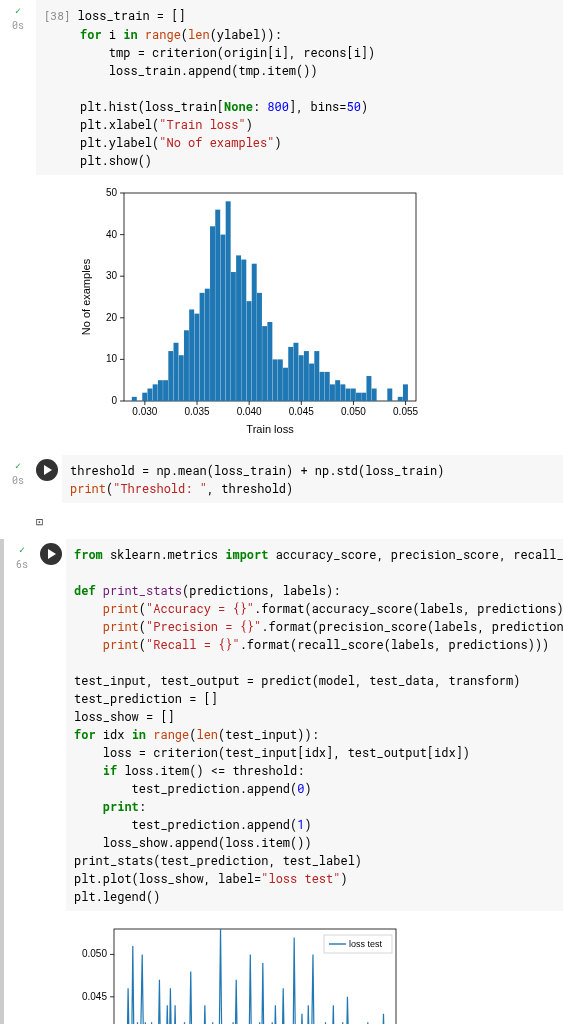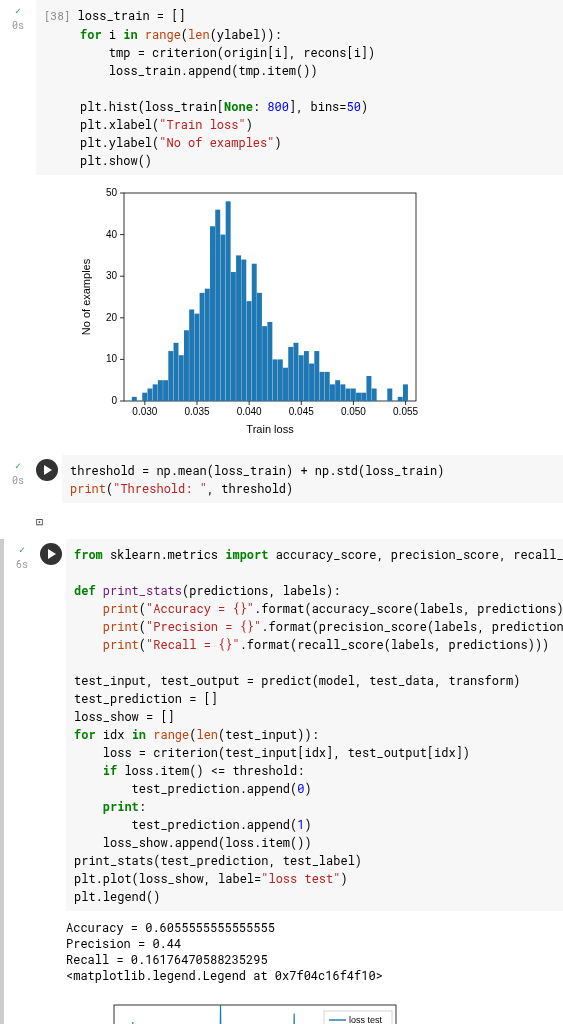--- a/index.html
+++ b/index.html
@@ -181,26 +181,20 @@
 <span class="kw">for</span><span> idx </span><span class="kw">in</span><span> </span><span class="builtin">range</span><span>(</span><span class="builtin">len</span><span>(test_input)):</span>
 <span>    loss = criterion(test_input[idx], test_output[idx])</span>
 <span>    </span><span class="kw">if</span><span> loss.item() &lt;= threshold:</span>
 <span>        test_prediction.append(</span><span class="num">0</span><span>)</span>
 <span>    </span><span class="kw">print</span><span>:</span>
 <span>        test_prediction.append(</span><span class="num">1</span><span>)</span>
 <span>    loss_show.append(loss.item())</span>
 <span>print_stats(test_prediction, test_label)</span>
 <span>plt.plot(loss_show, label=</span><span class="str">"loss test"</span><span>)</span>
 <span>plt.legend()</span></div>
-    <div style="padding:8px 0 4px 0;">
-      <div class="out-text">Accuracy = 0.6055555555555555
-Precision = 0.44
-Recall = 0.16176470588235295
-&lt;matplotlib.legend.Legend at 0x7f04c16f4f10&gt;</div>
-    </div>
     <div class="plot" style="margin-left:0;">
       <svg id="chart2" width="340" height="250">
           <rect x="48" y="10" width="282" height="212" fill="#fff" stroke="#000" stroke-width="0.8"></rect>
           <path d="M48 145.68 L49.56666666666667 162.64 L51.13333333333333 137.2 L52.7 154.16000000000003 L54.266666666666666 128.72 L55.833333333333336 145.68 L57.4 162.64 L58.96666666666667 137.2 L60.53333333333333 171.11999999999998 L62.1 69.36000000000001 L63.666666666666664 154.16000000000003 L65.23333333333333 171.11999999999998 L66.8 26.960000000000008 L68.36666666666666 162.64 L69.93333333333334 137.2 L71.5 103.27999999999996 L73.06666666666666 145.68 L74.63333333333333 120.24 L76.2 35.43999999999997 L77.76666666666667 145.68 L79.33333333333333 103.27999999999996 L80.9 162.64 L82.46666666666667 145.68 L84.03333333333333 171.11999999999998 L85.6 103.27999999999996 L87.16666666666667 205.04000000000002 L88.73333333333332 162.64 L90.3 179.6 L91.86666666666667 154.16000000000003 L93.43333333333334 60.879999999999995 L95 171.11999999999998 L96.56666666666666 128.72 L98.13333333333333 154.16000000000003 L99.69999999999999 162.64 L101.26666666666667 86.32000000000002 L102.83333333333334 162.64 L104.4 69.36000000000001 L105.96666666666667 154.16000000000003 L107.53333333333333 171.11999999999998 L109.1 86.32000000000002 L110.66666666666666 179.6 L112.23333333333333 120.24 L113.8 145.68 L115.36666666666667 111.75999999999998 L116.93333333333334 154.16000000000003 L118.5 103.27999999999996 L120.06666666666666 162.64 L121.63333333333334 128.72 L123.2 145.68 L124.76666666666667 52.39999999999998 L126.33333333333334 171.11999999999998 L127.89999999999999 145.68 L129.46666666666664 196.56 L131.03333333333333 128.72 L132.6 162.64 L134.16666666666669 111.75999999999998 L135.73333333333335 179.6 L137.3 154.16000000000003 L138.86666666666667 86.32000000000002 L140.43333333333334 162.64 L142 179.6 L143.56666666666666 137.2 L145.13333333333333 154.16000000000003 L146.7 103.27999999999996 L148.26666666666665 171.11999999999998 L149.83333333333331 128.72 L151.39999999999998 205.04000000000002 L152.96666666666667 145.68 L154.53333333333333 10 L156.10000000000002 154.16000000000003 L157.66666666666669 171.11999999999998 L159.23333333333335 120.24 L160.8 179.6 L162.36666666666667 154.16000000000003 L163.93333333333334 137.2 L165.5 196.56 L167.06666666666666 103.27999999999996 L168.63333333333333 162.64 L170.2 60.879999999999995 L171.76666666666665 154.16000000000003 L173.33333333333331 128.72 L174.9 171.11999999999998 L176.46666666666667 145.68 L178.03333333333333 162.64 L179.6 120.24 L181.16666666666666 171.11999999999998 L182.73333333333335 154.16000000000003 L184.3 35.43999999999997 L185.86666666666667 162.64 L187.43333333333334 137.2 L189 179.6 L190.56666666666666 120.24 L192.13333333333333 154.16000000000003 L193.70000000000002 103.27999999999996 L195.26666666666668 162.64 L196.83333333333334 43.91999999999999 L198.4 171.11999999999998 L199.96666666666667 145.68 L201.53333333333333 196.56 L203.10000000000002 128.72 L204.66666666666669 162.64 L206.23333333333335 103.27999999999996 L207.79999999999998 171.11999999999998 L209.36666666666665 86.32000000000002 L210.9333333333333 154.16000000000003 L212.5 179.6 L214.06666666666666 128.72 L215.63333333333333 162.64 L217.2 69.36000000000001 L218.76666666666665 154.16000000000003 L220.33333333333334 188.07999999999998 L221.9 111.75999999999998 L223.46666666666667 171.11999999999998 L225.03333333333333 145.68 L226.6 179.6 L228.16666666666666 18.480000000000018 L229.73333333333335 154.16000000000003 L231.3 171.11999999999998 L232.86666666666667 120.24 L234.43333333333334 145.68 L236 94.80000000000003 L237.5666666666667 162.64 L239.13333333333335 128.72 L240.70000000000002 179.6 L242.26666666666665 86.32000000000002 L243.83333333333331 154.16000000000003 L245.39999999999998 137.2 L246.96666666666667 35.43999999999997 L248.53333333333333 162.64 L250.1 179.6 L251.66666666666666 111.75999999999998 L253.23333333333332 154.16000000000003 L254.79999999999998 128.72 L256.3666666666667 171.11999999999998 L257.93333333333334 145.68 L259.5 103.27999999999996 L261.06666666666666 162.64 L262.6333333333333 179.6 L264.20000000000005 120.24 L265.76666666666665 154.16000000000003 L267.33333333333337 86.32000000000002 L268.9 171.11999999999998 L270.4666666666667 145.68 L272.0333333333333 162.64 L273.6 128.72 L275.1666666666667 179.6 L276.73333333333335 103.27999999999996 L278.29999999999995 154.16000000000003 L279.8666666666667 171.11999999999998 L281.4333333333333 77.84 L283 145.68 L284.56666666666666 162.64 L286.1333333333333 128.72 L287.7 179.6 L289.26666666666665 111.75999999999998 L290.83333333333337 154.16000000000003 L292.4 171.11999999999998 L293.9666666666667 137.2 L295.5333333333333 162.64 L297.1 120.24 L298.66666666666663 179.6 L300.23333333333335 145.68 L301.8 103.27999999999996 L303.3666666666667 162.64 L304.93333333333334 171.11999999999998 L306.5 128.72 L308.06666666666666 154.16000000000003 L309.6333333333333 179.6 L311.2 137.2 L312.76666666666665 162.64 L314.3333333333333 111.75999999999998 L315.9 171.11999999999998 L317.4666666666667 94.80000000000003 L319.03333333333336 154.16000000000003 L320.6 137.2 L322.1666666666667 179.6 L323.73333333333335 128.72 L325.3 162.64 L326.8666666666667 145.68 L328.43333333333334 171.11999999999998 " fill="none" stroke="#1f77b4" stroke-width="1.2"></path>
           <line x1="48" y1="222" x2="48" y2="226" stroke="#000" stroke-width="0.8"></line>
           <text x="48" y="236" text-anchor="middle" font-size="10" font-family="sans-serif">0</text>
           <line x1="87.16666666666667" y1="222" x2="87.16666666666667" y2="226" stroke="#000" stroke-width="0.8"></line>
           <text x="87.16666666666667" y="236" text-anchor="middle" font-size="10" font-family="sans-serif">25</text>
           <line x1="126.33333333333334" y1="222" x2="126.33333333333334" y2="226" stroke="#000" stroke-width="0.8"></line>
           <text x="126.33333333333334" y="236" text-anchor="middle" font-size="10" font-family="sans-serif">50</text>

